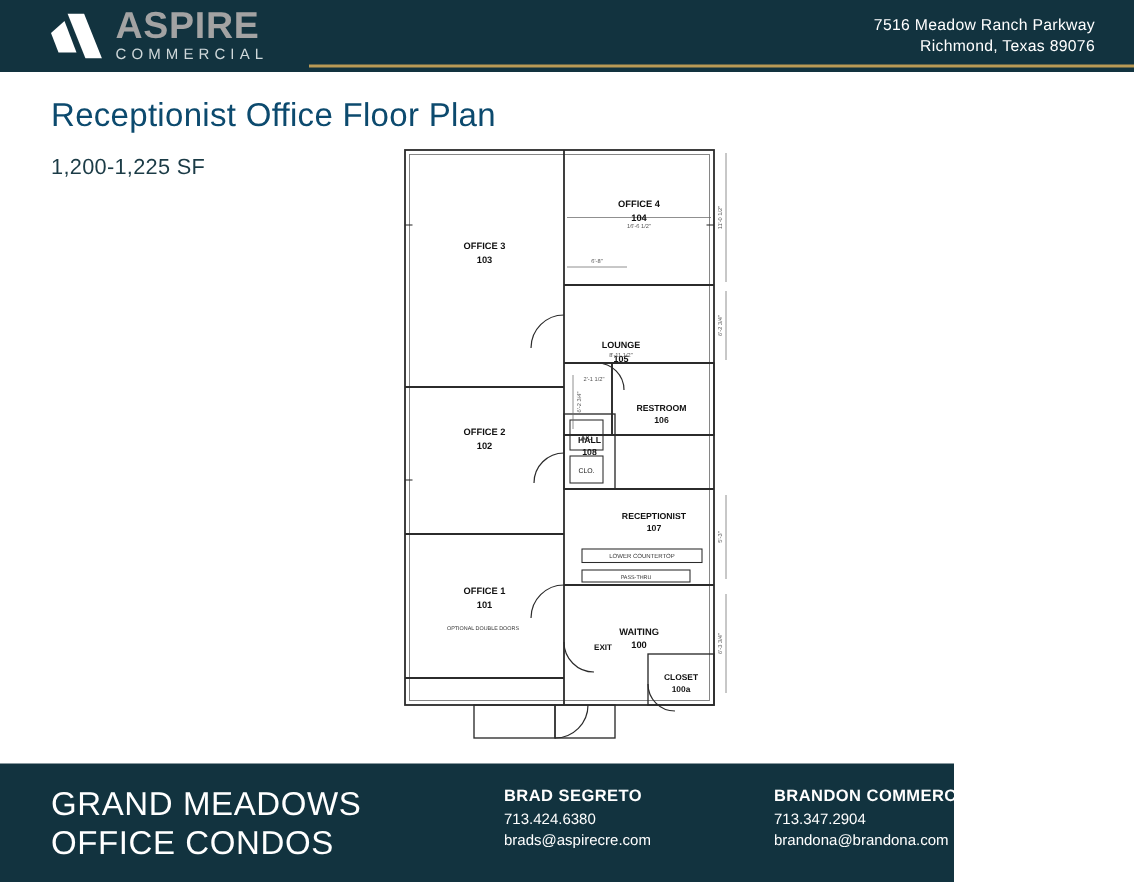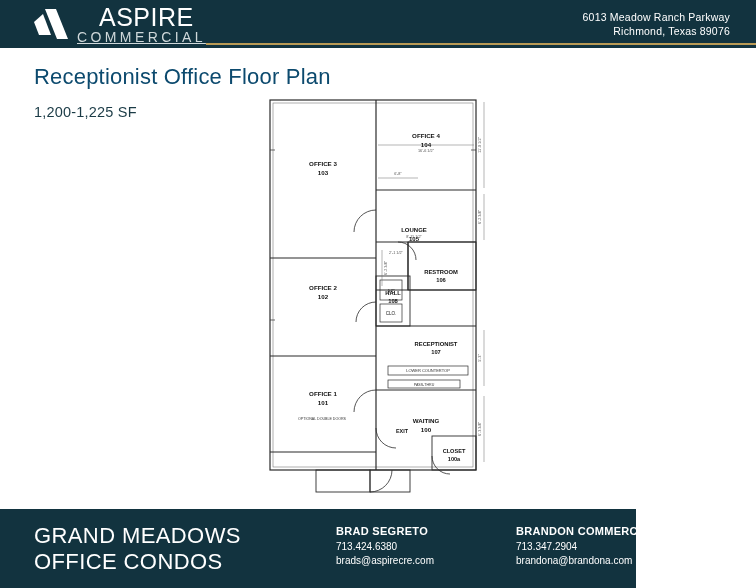--- a/index.html
+++ b/index.html
@@ -14,28 +14,26 @@
   
   .header {
     position: absolute; top: 0; left: 0; width: 756px; height: 48px;
     background: #12333f;
     display: flex; align-items: center; justify-content: space-between;
   }
   .logo-wrap { display: flex; align-items: center; padding-left: 34px; }
   .logo-mark { width: 34px; height: 30px; margin-right: 9px; }
   .logo-text { display: flex; flex-direction: column; justify-content: center; }
   .logo-title {
-    color: #ffffff; font-size: 25px; font-weight: normal; letter-spacing: 0.5px;
+    color: #a3a3a3; font-size: 25px; font-weight: bold; letter-spacing: 0.5px;
     line-height: 25px;
-    margin-left: 22px;
   }
   .logo-sub {
-    color: #cfd8da; font-size: 14px; letter-spacing: 3.4px; line-height: 12px;
+    color: #cfd8da; font-size: 10px; letter-spacing: 3.4px; line-height: 12px;
     margin-top: 1px;
-    text-decoration: underline;
   }
   .addr { padding-right: 26px; text-align: right; }
   .addr div { color: #ffffff; font-size: 10.5px; line-height: 14px; letter-spacing: .2px; }
 
   .gold-rule {
     position: absolute; top: 43px; left: 206px; width: 550px; height: 2px;
     background: #b99a55;
   }
 
   
@@ -71,21 +69,21 @@
       <svg class="logo-mark" viewBox="0 0 34 30">
         <polygon points="11,0 22,0 34,30 23,30" fill="#ffffff"></polygon>
         <polygon points="9,5 17,26 5,26 0,13" fill="#ffffff"></polygon>
       </svg>
       <div class="logo-text">
         <div class="logo-title">ASPIRE</div>
         <div class="logo-sub">COMMERCIAL</div>
       </div>
     </div>
     <div class="addr">
-      <div>6013 Meadow Ranch Parkway</div>
+      <div>7516 Meadow Ranch Parkway</div>
       <div>Richmond, Texas 89076</div>
     </div>
   </div>
   <div class="gold-rule"></div>
 
   <div class="title-block">
     <div class="title-1">Receptionist Office Floor Plan</div>
     <div class="title-2">1,200-1,225 SF</div>
   </div>
 

